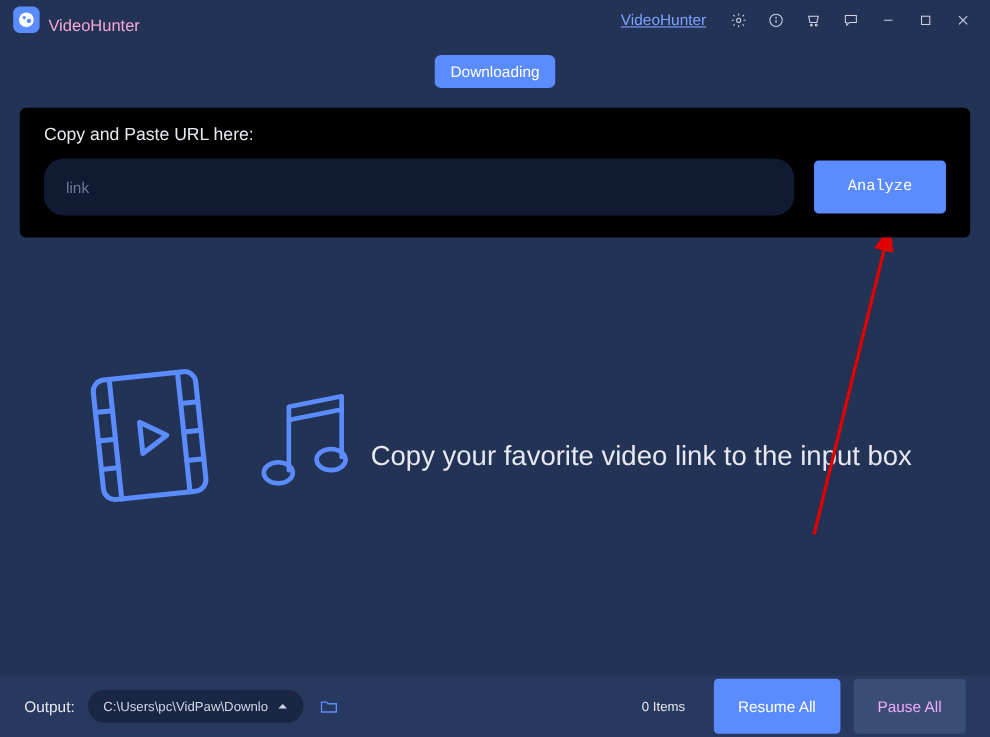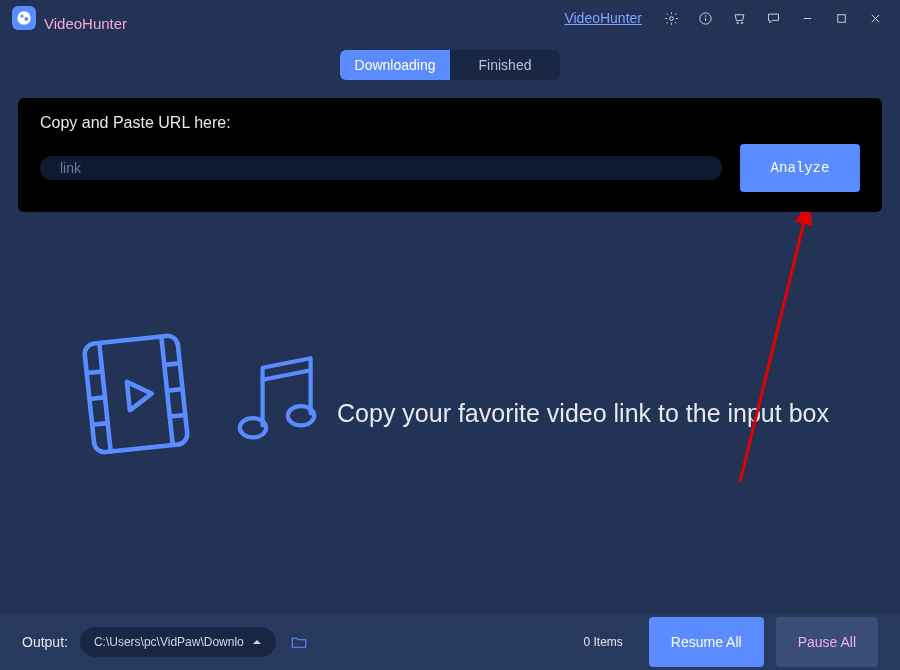--- a/index.html
+++ b/index.html
@@ -19,21 +19,21 @@
   
   .tabrow { display:flex; justify-content:center; padding:14px 0 18px; }
   .tabs { display:flex; background:#1a2744; border-radius:6px; overflow:hidden; }
   .tab { width:110px; height:30px; display:flex; align-items:center; justify-content:center; font-size:14px; color:#b8c2d9; cursor:pointer; }
   .tab.active { background:#5b8cff; color:#fff; }
 
   
   .url-panel { margin: 0 18px; background:#000000; border-radius:6px; padding:16px 22px 20px; }
   .url-label { font-size:16px; color:#e6e9f0; margin-bottom:12px; }
   .url-row { display:flex; gap:18px; align-items:center; }
-  .url-input { flex:1; background:#101a33; border:none; border-radius:18px; height:24px; padding:0 20px; color:#cfd6e6; font-size:14px; outline:none; }
+  .url-input { flex:1; background:#101a33; border:none; border-radius:18px; height:52px; padding:0 20px; color:#cfd6e6; font-size:14px; outline:none; }
   .url-input::placeholder { color:#6b7a99; }
   .analyze-btn { width:120px; height:48px; background:#5b8cff; border:none; border-radius:4px; color:#fff; font-size:14px; cursor:pointer;font-family:Liberation Mono, monospace; }
 
   
   .main { flex:1; display:flex; flex-direction:row; align-items:center; justify-content:center; position:relative; }
   .illust { display:flex; gap:16px; align-items:flex-end; margin-bottom:38px; }
   .illust svg { stroke:#5b8cff; fill:none; stroke-width:3.5; stroke-linecap:round; stroke-linejoin:round; }
   .prompt-text { font-size:25px; color:#e6e9f0; }
 
   
@@ -105,21 +105,20 @@
     <svg viewBox="0 0 24 24">
         <line x1="6" y1="6" x2="18" y2="18"></line>
         <line x1="18" y1="6" x2="6" y2="18"></line>
       </svg>
   </div>
 </div>
 
 <div class="tabrow">
   <div class="tabs">
     <div class="tab active">Downloading</div>
-    <div class="tab">Finished</div>
   </div>
 </div>
 
 <div class="url-panel">
   <div class="url-label">Copy and Paste URL here:</div>
   <div class="url-row">
     <input class="url-input" placeholder="link" style="">
     <button class="analyze-btn">Analyze</button>
   </div>
 </div>

